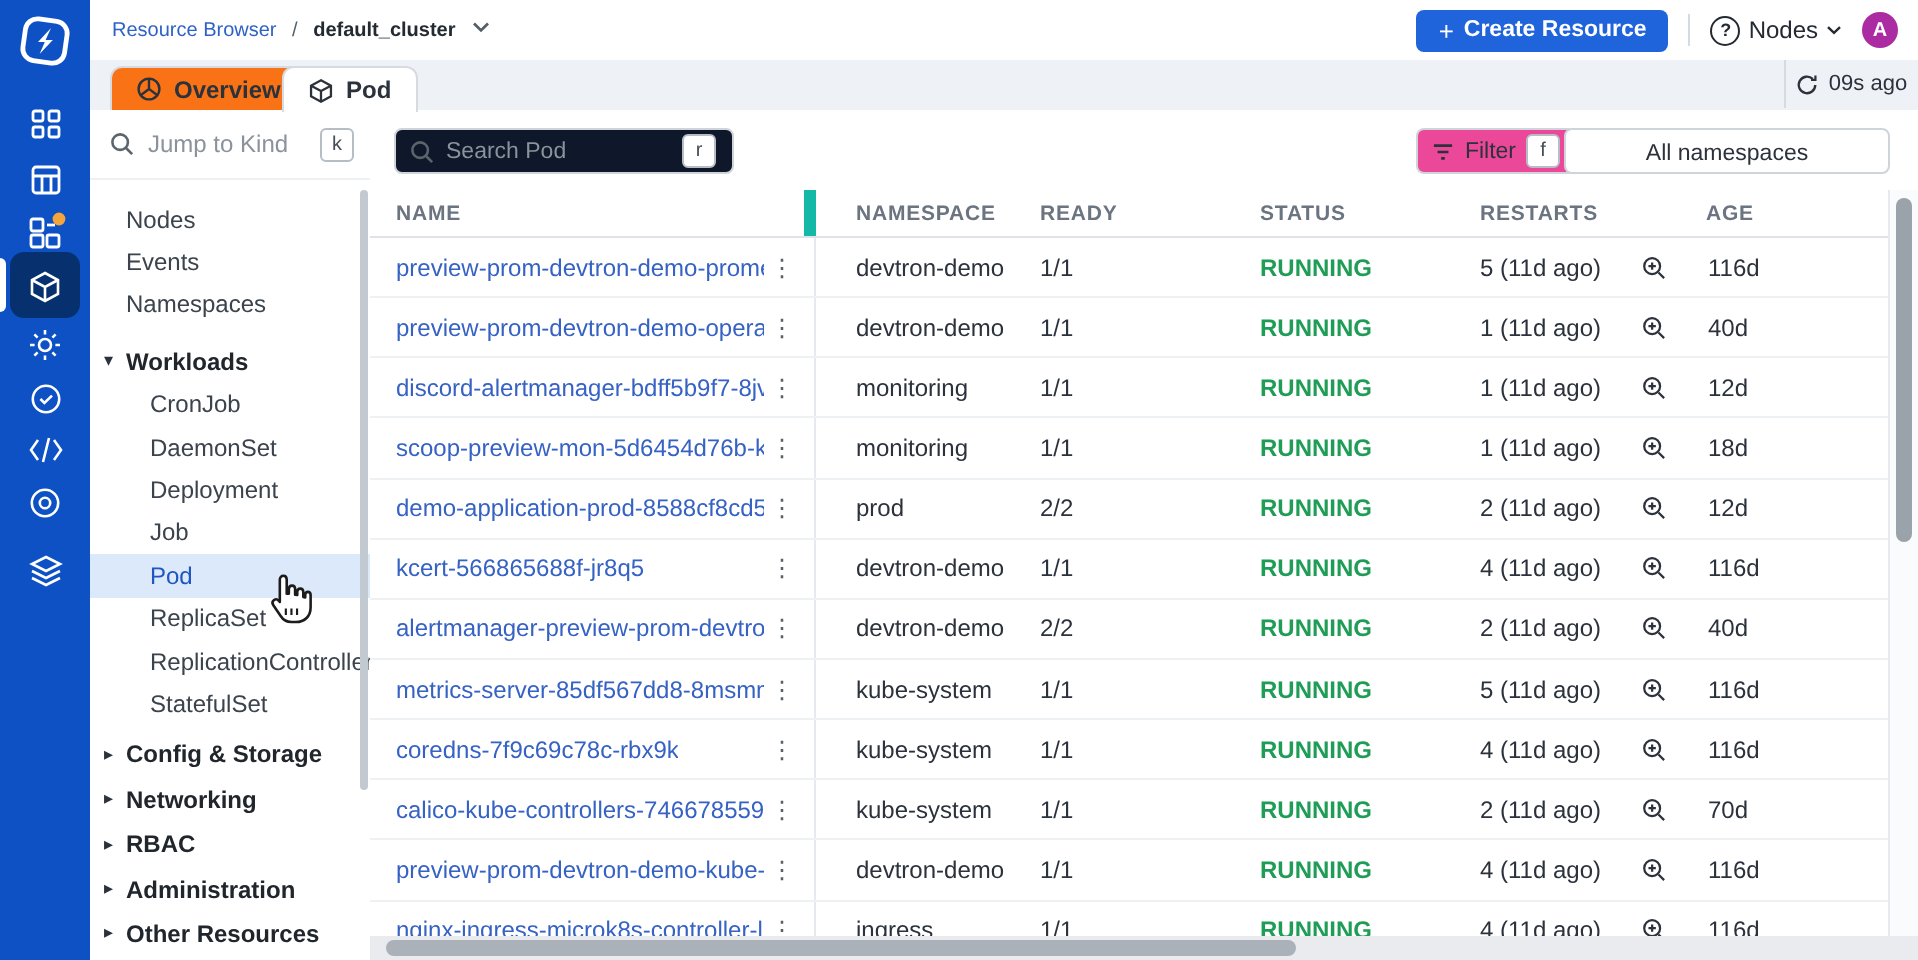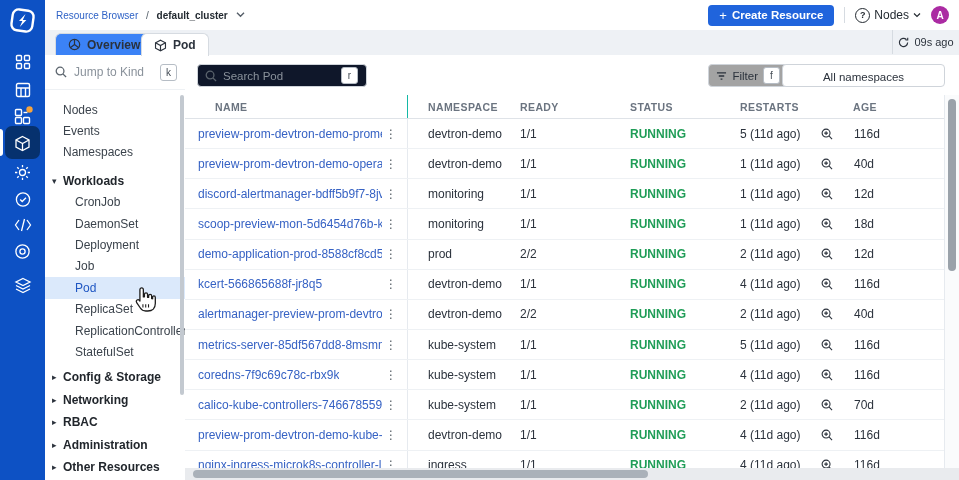--- a/index.html
+++ b/index.html
@@ -24,21 +24,21 @@
   .chev{display:inline-block;width:8px;height:8px;margin-left:5px;vertical-align:1px;}
   .topbar-right{margin-left:auto;display:flex;align-items:center;gap:10px;padding-right:10px;}
   .btn-primary{background:#2064dc;color:#fff;font-size:11.5px;font-weight:600;border:none;border-radius:4px;height:21px;padding:0 11px;display:flex;align-items:center;gap:5px;cursor:pointer;}
   .tb-divider{width:1px;height:16px;background:#d6dbe1;}
   .help{display:flex;align-items:center;gap:4px;font-size:12px;color:#232a31;cursor:pointer;}
   .qmark{width:13px;height:13px;border:1.4px solid #232a31;border-radius:50%;font-size:9px;font-weight:bold;display:flex;align-items:center;justify-content:center;}
   .avatar{width:18px;height:18px;border-radius:50%;background:#ab2ba3;color:#fff;font-size:10px;font-weight:bold;display:flex;align-items:center;justify-content:center;cursor:pointer;}
   
   #tabstrip{position:absolute;left:45px;top:30px;right:0;height:25px;background:#eef1f5;border-bottom:1px solid #d6dbe1;}
   .tab{position:absolute;top:3px;height:21px;display:flex;align-items:center;gap:6px;font-size:12px;font-weight:bold;color:#2b323c;padding:0 12px;border:1px solid #d6dbe1;border-bottom:none;border-radius:6px 6px 0 0;cursor:pointer;}
-  .tab.inactive{left:10px;background:#3b82f6;}
+  .tab.inactive{left:10px;background:#f97316;}
   .tab.active{left:96px;background:#fff;height:22px;z-index:2;}
   .term-tab{position:absolute;left:152px;top:37px;width:15px;height:14px;background:#3d4754;border-radius:3px;color:#fff;font-size:7px;font-weight:bold;display:flex;align-items:center;justify-content:center;cursor:pointer;font-family:"Liberation Mono","DejaVu Sans Mono",monospace;}
   .refresh-seg{position:absolute;right:0;top:0;height:24px;width:66px;border-left:1px solid #d6dbe1;display:flex;align-items:center;justify-content:center;gap:5px;font-size:11px;color:#2b323c;cursor:pointer;}
   
   #sidebar{position:absolute;left:45px;top:55px;width:140px;bottom:0;background:#fff;border-right:1px solid #e6eaef;}
   .kind-search{position:absolute;left:0;top:0;width:100%;height:34px;display:flex;align-items:center;border-bottom:1px solid #eef1f4;cursor:text;}
   .kind-search svg{margin-left:10px;}
   .kind-ph{margin-left:7px;font-size:12px;color:#8a929b;}
   .key-badge{margin-left:auto;margin-right:8px;width:15px;height:15px;border:1px solid #b6bdc5;border-radius:3px;font-size:10px;color:#454d56;display:flex;align-items:center;justify-content:center;background:#fff;}
   #kindlist{position:absolute;top:44px;left:0;right:0;}
@@ -50,28 +50,28 @@
   #wl-group{margin-top:7px;}
   #collapsed-groups{margin-top:4px;}
   #collapsed-groups .nav-group{margin-top:1px;}
   .side-scroll{position:absolute;right:1px;top:40px;width:4px;height:300px;background:#c3c9d0;border-radius:2px;cursor:grab;}
   
   #main{position:absolute;left:185px;top:55px;right:0;bottom:0;background:#fff;}
   .toolbar{position:absolute;left:0;top:0;right:0;height:40px;}
   .searchbox{position:absolute;left:12px;top:9px;width:168px;height:21px;border:1px solid #cfd4da;border-radius:4px;display:flex;align-items:center;background:#0f172a;cursor:text;}
   .searchbox svg{margin-left:7px;}
   .searchbox .ph{margin-left:6px;font-size:11.5px;color:#8a929b;}
-  .filter-btn{position:absolute;right:171px;top:9px;height:21px;border:1px solid #cfd4da;border-radius:4px;background:#a3a3a3;display:flex;align-items:center;gap:5px;padding:0 7px;font-size:11.5px;color:#2b323c;cursor:pointer;}
+  .filter-btn{position:absolute;right:171px;top:9px;height:21px;border:1px solid #cfd4da;border-radius:4px;background:#ec4899;display:flex;align-items:center;gap:5px;padding:0 7px;font-size:11.5px;color:#2b323c;cursor:pointer;}
   .ns-select{position:absolute;right:14px;top:9px;width:147px;height:21px;border:1px solid #cfd4da;border-radius:4px;background:#fff;display:flex;align-items:center;gap:6px;padding:0 7px;font-size:11.5px;color:#2b323c;cursor:pointer;flex-direction:column;}
   .ns-select .chevd{margin-left:auto;}
   
   .table{position:absolute;left:0;top:40px;right:14px;}
   .thead,.trow{display:grid;grid-template-columns:223px 112px 110px 110px 113px auto;align-items:center;}
   .thead{height:23px;border-bottom:1px solid #dfe3e8;font-size:10.5px;font-weight:bold;color:#6b7480;letter-spacing:.4px;}
-  .thead .c1{padding-left:30px;height:100%;display:flex;align-items:center;border-right:1px solid #14b8a6;}
+  .thead .c1{padding-left:13px;height:100%;display:flex;align-items:center;border-right:6px solid #14b8a6;}
   .trow{height:29.15px;border-bottom:1px solid #eef1f4;font-size:12px;}
   .cell-name{height:100%;display:flex;align-items:center;justify-content:space-between;padding-left:13px;padding-right:7px;border-right:1px solid #e6eaef;}
   .pod-link{color:#3662c4;text-decoration:none;white-space:nowrap;overflow:hidden;cursor:pointer;max-width:190px;}
   .kebab{color:#596168;font-size:12px;cursor:pointer;padding:0 3px;}
   .cell-ns,.cell-ready,.cell-age{color:#2b323c;}
   .cell-ns{padding-left:20px;}
   .cell-status{color:#1f9d57;font-weight:600;font-size:12px;}
   .cell-restarts{display:flex;align-items:center;gap:20px;color:#2b323c;}
   .cell-age{padding-left:1px;}
   .zoomin{cursor:pointer;display:flex;}

